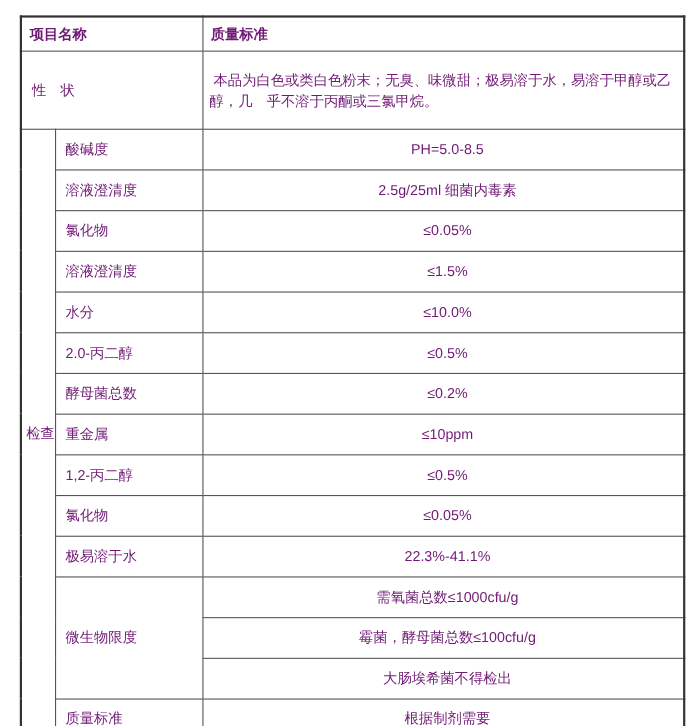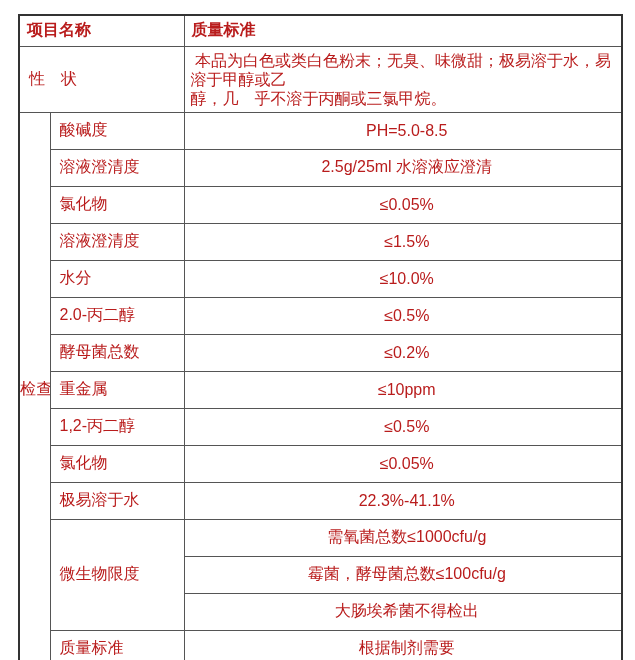--- a/index.html
+++ b/index.html
@@ -20,22 +20,22 @@
     position: absolute;
     top: 14px;
     left: 18px;
     width: 605px;
     border-collapse: collapse;
     table-layout: fixed;
     border: 2px solid #333333;
   }
   table.spec td {
     border: 1px solid #555555;
-    font-size: 16px;
-    color: #b91c1c;
+    font-size: 13px;
+    color: #701a75;
     vertical-align: middle;
     padding: 0;
     overflow: hidden;
   }
   tr.header-row { height: 31px; }
   tr.appearance-row { height: 43px; }
   tr.data-row { height: 37px; }
   .header-cell {
     font-weight: bold;
     padding-left: 7px !important;
@@ -47,21 +47,21 @@
     padding: 0 !important;
   }
   .name-cell {
     padding-left: 9px !important;
   }
   .value-cell {
     padding-left: 8px !important;
     text-align: center;
   }
   .desc-cell {
-    padding: 4px 6px !important;
+    padding: 16px 6px !important;
     line-height: 19px;
     white-space: pre-wrap;
   }
 </style>
 </head>
 <body>
 
 <div class="page">
   <table class="spec">
     <colgroup>
@@ -81,21 +81,21 @@
       </tr>
     </tbody>
     <tbody>
         <tr class="data-row">
           <td class="section-cell" rowspan="15">检 查</td>
           <td class="name-cell">酸碱度</td>
           <td class="value-cell">PH=5.0-8.5</td>
         </tr>
         <tr class="data-row">
           <td class="name-cell">溶液澄清度</td>
-          <td class="value-cell">2.5g/25ml 水溶液应澄清</td>
+          <td class="value-cell">2.5g/25ml 细菌内毒素</td>
         </tr>
         <tr class="data-row">
           <td class="name-cell">氯化物</td>
           <td class="value-cell">≤0.05%</td>
         </tr>
         <tr class="data-row">
           <td class="name-cell">溶液澄清度</td>
           <td class="value-cell">≤1.5%</td>
         </tr>
         <tr class="data-row">

